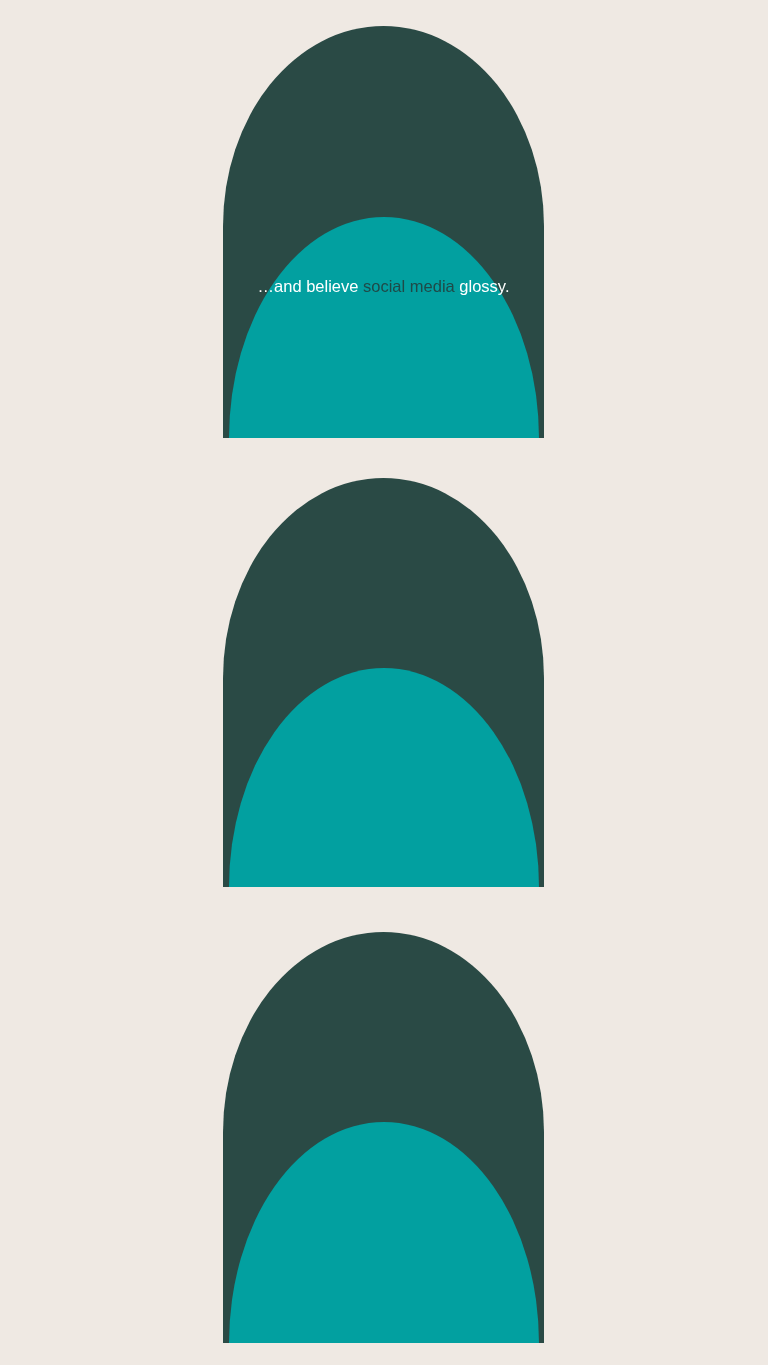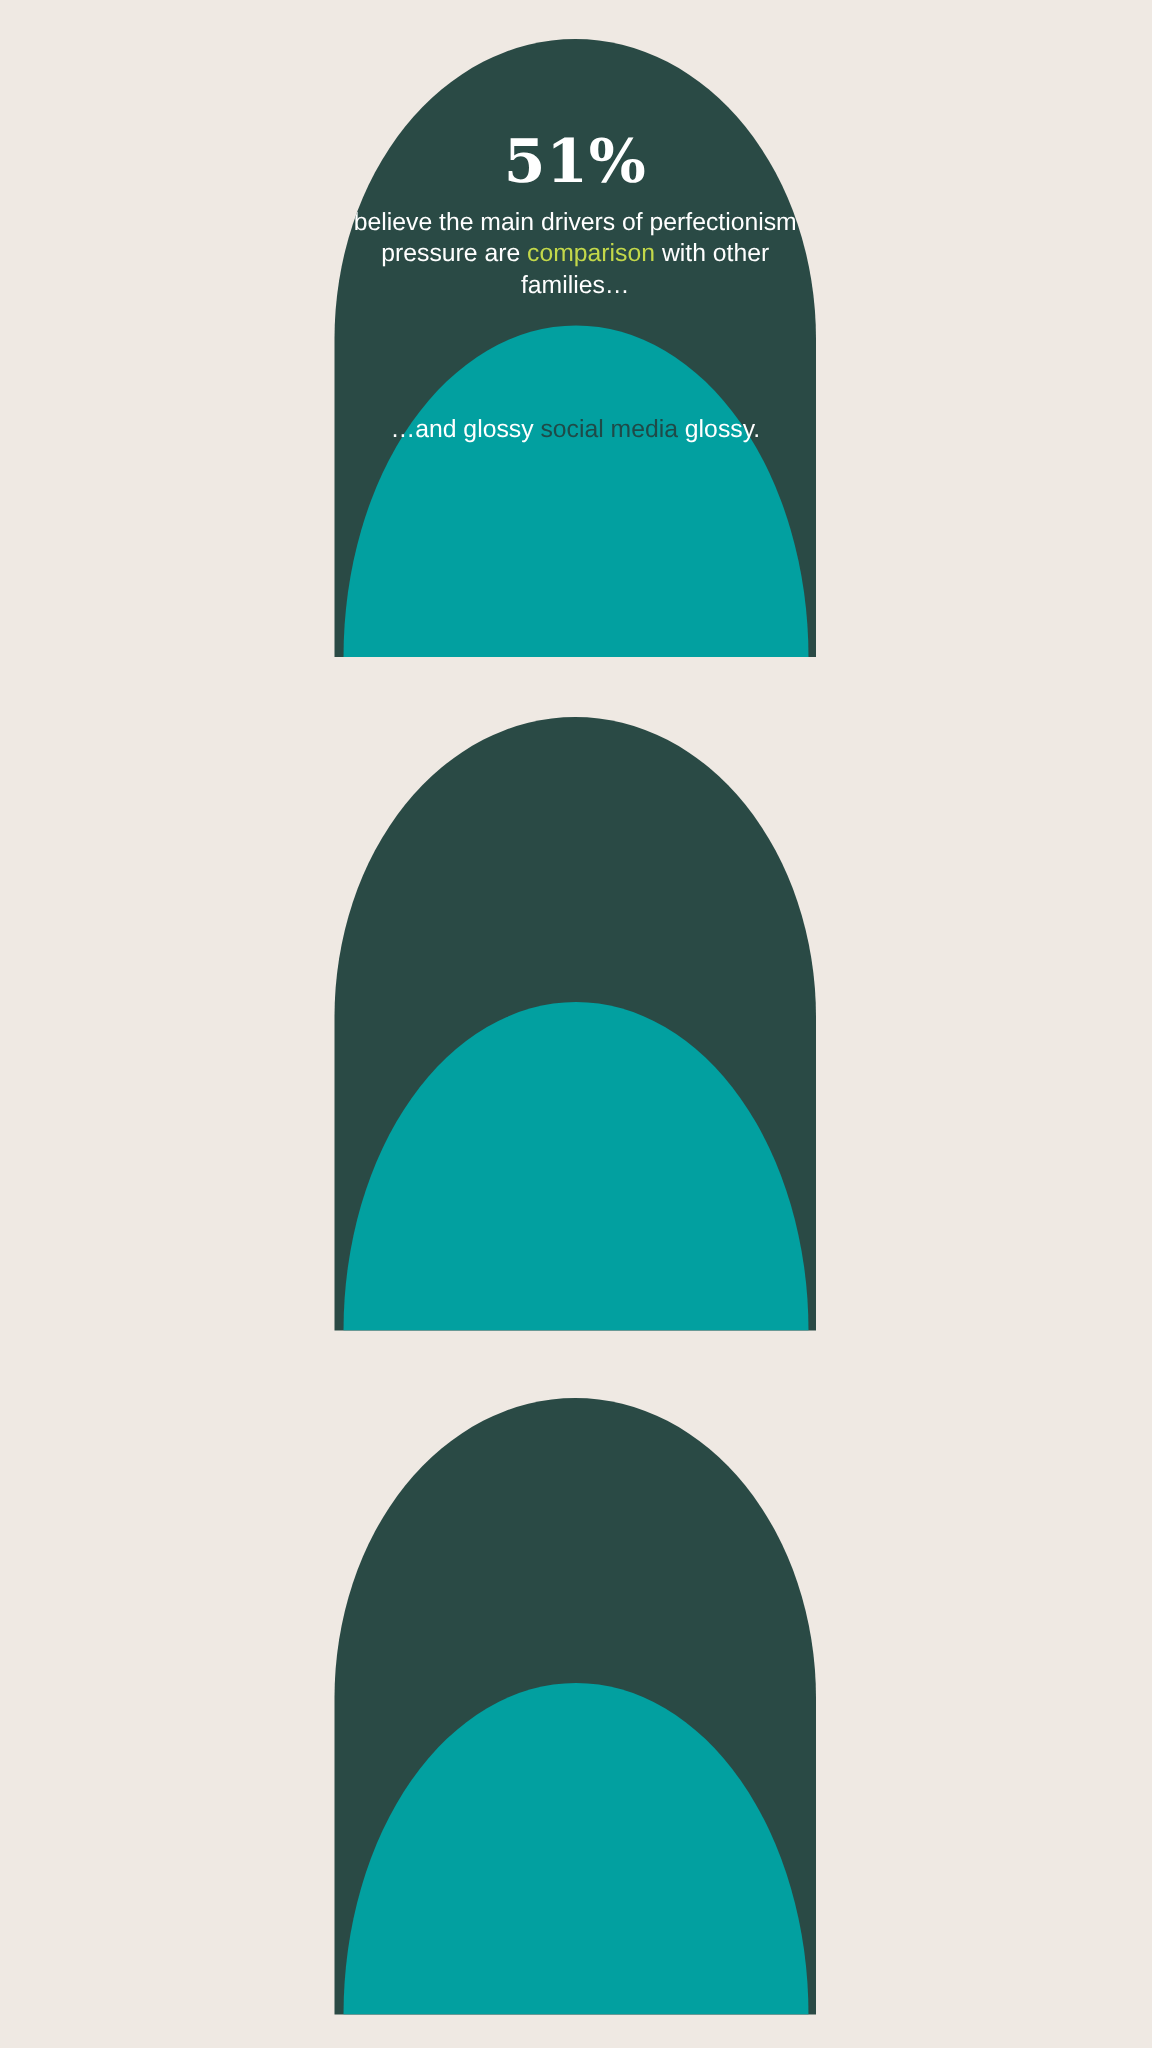--- a/index.html
+++ b/index.html
@@ -87,27 +87,23 @@
   .c1-bot   { top: 250px; }
 </style>
 </head>
 <body>
 
 <div class="stack">
 
   <div class="card card-1">
     <div class="teal-disc"></div>
 
-    <div class="block c1-top">
-      <div class="stat">51%</div>
-      <div class="caption"><span>believe the main drivers of perfectionism pressure are </span><span class="hl-lime">comparison</span><span> with other families…</span></div>
-    </div>
 
     <div class="block c1-bot">
-      <div class="caption"><span>…and glossy </span><span class="hl-dark">social media</span><span> glossy.</span></div>
+      <div class="caption"><span>…and believe </span><span class="hl-dark">social media</span><span> glossy.</span></div>
     </div>
   </div>
 
   <div class="card card-2">
     <div class="teal-disc"></div>
 
   </div>
 
   <div class="card card-3">
     <div class="teal-disc"></div>

